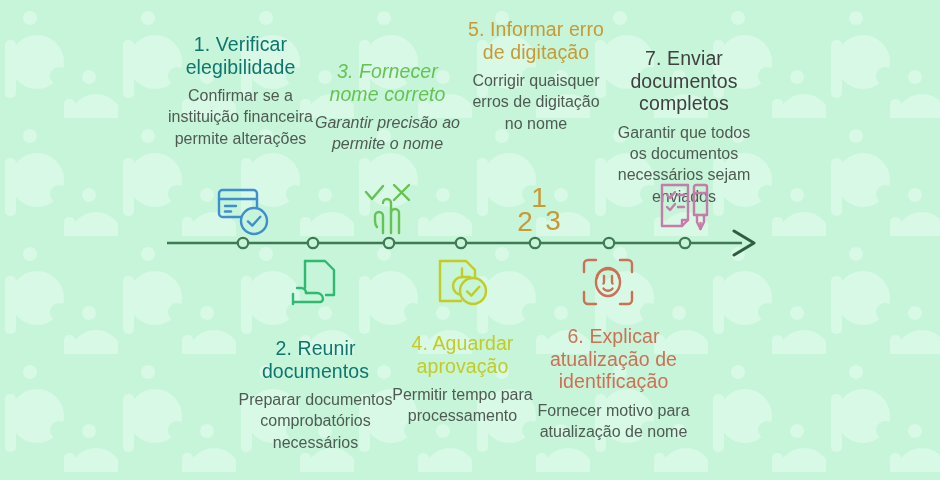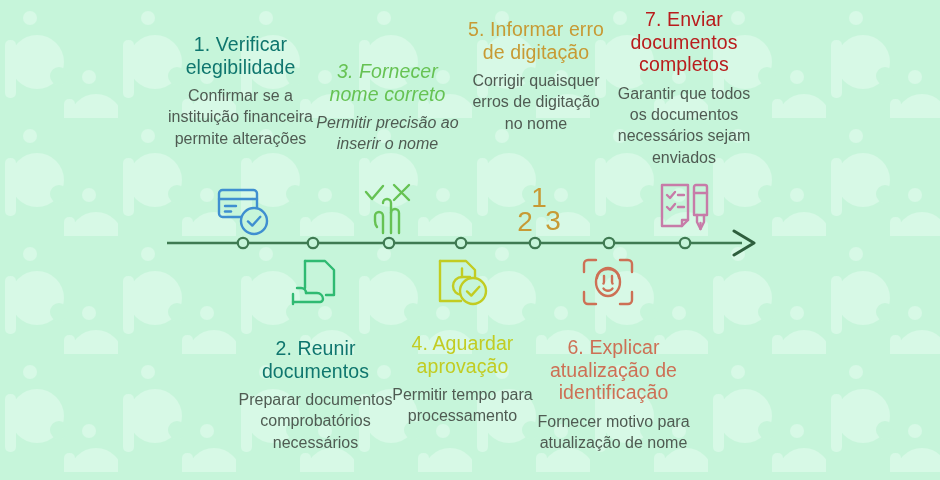--- a/index.html
+++ b/index.html
@@ -71,21 +71,21 @@
 
   
   .step-1 { left: 163px; top: 33px;  width: 155px; }
   .step-3 { left: 310px; top: 60px;  width: 155px; font-style: italic; }
   .step-5 { left: 462px; top: 18px;  width: 148px; }
   .step-7 { left: 608px; top: 8px;   width: 152px; }
 
   
   .step-2 { left: 238px; top: 337px; width: 155px; }
   .step-4 { left: 385px; top: 332px; width: 155px; text-align: center; }
-  .step-6 { left: 532px; top: 336px; width: 163px; }
+  .step-6 { left: 532px; top: 325px; width: 163px; }
 
   
   .icon-1 { left: 216px; top: 186px; }
   .icon-3 { left: 362px; top: 183px; }
   .icon-5 { left: 513px; top: 183px; }
   .icon-7 { left: 658px; top: 182px; }
 
   .icon-2 { left: 288px; top: 258px; }
   .icon-4 { left: 435px; top: 257px; }
   .icon-6 { left: 581px; top: 257px; }
@@ -151,21 +151,21 @@
       <path d="M17 3 H37 L46 12 V37 H38"></path>
       <path d="M17 3 V30"></path>
       <path d="M5 44 H32 a3 3 0 0 0 3-3 a6 6 0 0 0 -6-6 H18"></path>
       <path d="M18 35 a5 5 0 0 0 -5-5 H9"></path>
       <line x1="5" y1="36" x2="5" y2="46"></line>
     </svg>
   </div>
 
   <div class="step step-3">
     <p class="step-title" style="color: rgb(102, 194, 83);">3. Fornecer nome correto</p>
-    <p class="step-desc">Permitir precisão ao inserir o nome</p>
+    <p class="step-desc">Garantir precisão ao permite o nome</p>
   </div>
   <div class="step-icon icon-3">
     <svg width="56" height="52" viewBox="0 0 56 52" fill="none" stroke="#66c253" stroke-width="2.4" stroke-linecap="round" stroke-linejoin="round">
       <path d="M4 9 L10 16 L21 3"></path>
       <path d="M32 2 L47 17 M47 2 L32 17"></path>
       <path d="M21 50 V33 a4 4 0 0 0 -8 0 v5 a10 10 0 0 0 2 6"></path>
       <path d="M21 20 a4 4 0 0 1 8 0 v30"></path>
       <path d="M29 30 a4 4 0 0 1 8 0 v20"></path>
     </svg>
   </div>
@@ -210,21 +210,21 @@
       <ellipse cx="27" cy="25" rx="12" ry="14"></ellipse>
       <path d="M16 21 a11 9 0 0 1 22 0"></path>
       <path d="M23 19 V25 M31 19 V25"></path>
       <circle cx="22.5" cy="26.5" r="1.2" fill="#cd7055" stroke="none"></circle>
       <circle cx="31.5" cy="26.5" r="1.2" fill="#cd7055" stroke="none"></circle>
       <path d="M22.5 31.5 a5 4 0 0 0 9 0"></path>
     </svg>
   </div>
 
   <div class="step step-7">
-    <p class="step-title" style="color: #b91c1c;">7. Enviar documentos completos</p>
+    <p class="step-title" style="color: #404040; margin-top: 39px;">7. Enviar documentos completos</p>
     <p class="step-desc">Garantir que todos os documentos necessários sejam enviados</p>
   </div>
   <div class="step-icon icon-7">
     <svg width="54" height="52" viewBox="0 0 54 52" fill="none" stroke="#c77ba8" stroke-width="2.4" stroke-linecap="round" stroke-linejoin="round">
       <path d="M4 3 H30 V38 L24 44 H4 Z"></path>
       <path d="M30 38 H24 V44"></path>
       <path d="M9 13 L12 16 L17 10"></path>
       <line x1="20" y1="13" x2="26" y2="13"></line>
       <path d="M9 25 L12 28 L17 22"></path>
       <line x1="20" y1="25" x2="26" y2="25"></line>

